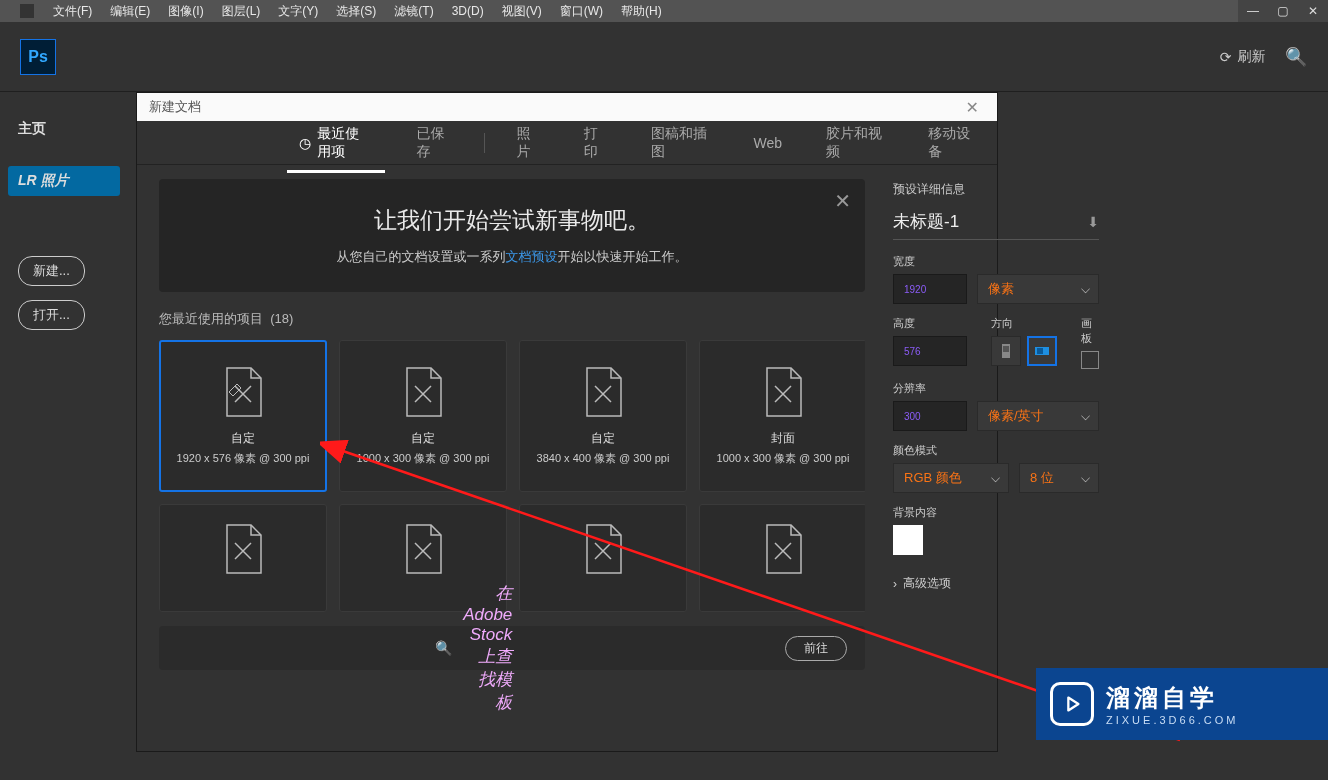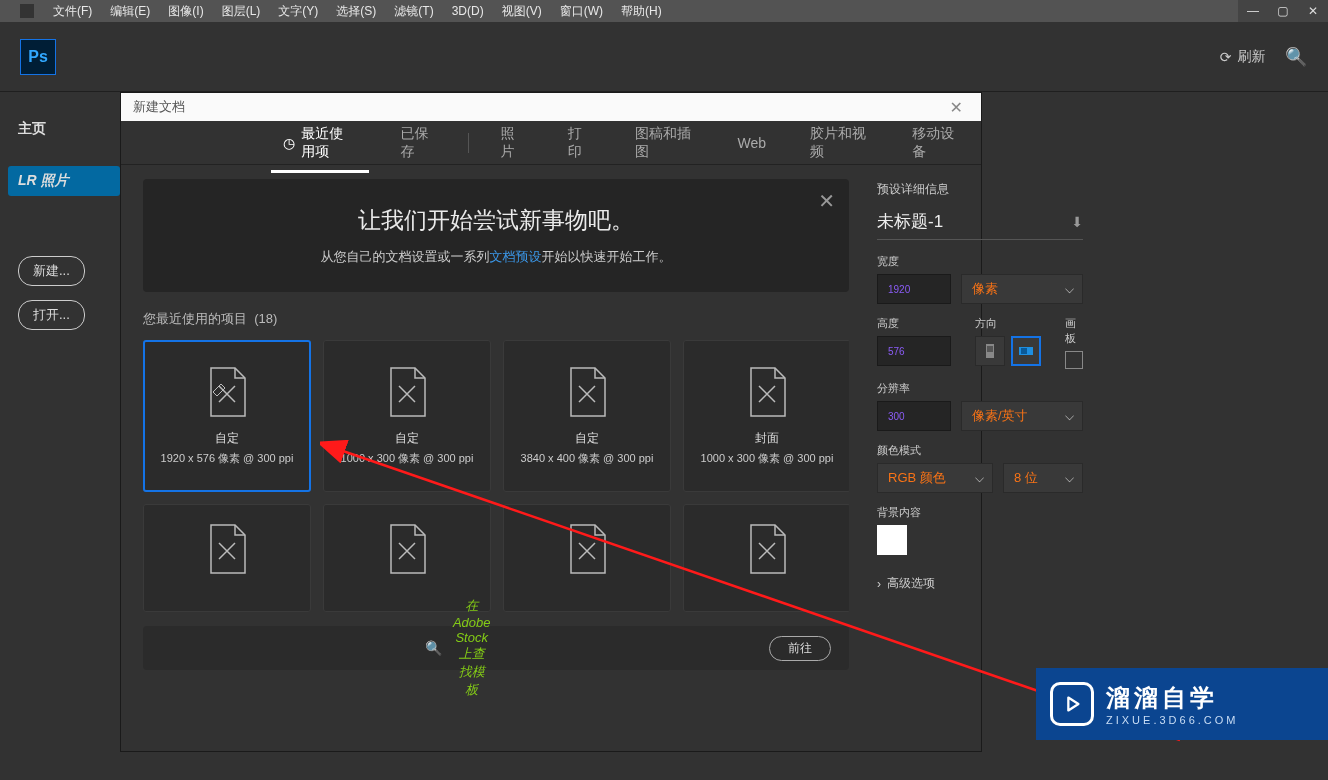--- a/index.html
+++ b/index.html
@@ -65,21 +65,21 @@
   font-style: italic;
 }
 .pill-btn {
   border: 1px solid #ccc; border-radius: 14px;
   padding: 5px 14px; color: #ddd; font-size: 13px;
   display: inline-block; margin-bottom: 14px; min-width: 48px;
   text-align: center;
 }
 
 .modal {
-  position: absolute; left: 120px; top: 92px;
+  position: absolute; left: 136px; top: 92px;
   width: 862px; height: 660px;
   background: #323232;
   border: 1px solid #1a1a1a;
 }
 .modal-title {
   height: 28px; background: #fafafa;
   color: #555; font-size: 13px;
   padding: 5px 12px;
   display: flex; align-items: center;
 }
@@ -159,21 +159,21 @@
   color: #ccc; font-size: 11px;
 }
 
 .stockbar {
   background: #2b2b2b; border-radius: 4px;
   height: 44px; margin-top: 14px;
   display: flex; align-items: center;
   padding: 0 18px; gap: 14px;
 }
 .stockbar .sicon { color: #ccc; font-size: 14px; }
-.stockbar .stext { color: #84cc16; font-style: italic; font-size: 13px; flex: 1; text-align: center; }
+.stockbar .stext { color: #f0abfc; font-style: italic; font-size: 17px; flex: 1; text-align: right; }
 .stockbar .gobtn {
   border: 1px solid #aaa; border-radius: 14px;
   padding: 3px 18px; color: #ddd; font-size: 12px;
 }
 
 .details-col {
   flex: 1; padding: 16px 18px 0 10px;
 }
 .details-title { color: #ccc; font-size: 12px; margin-bottom: 12px; }
 .docname-row {

